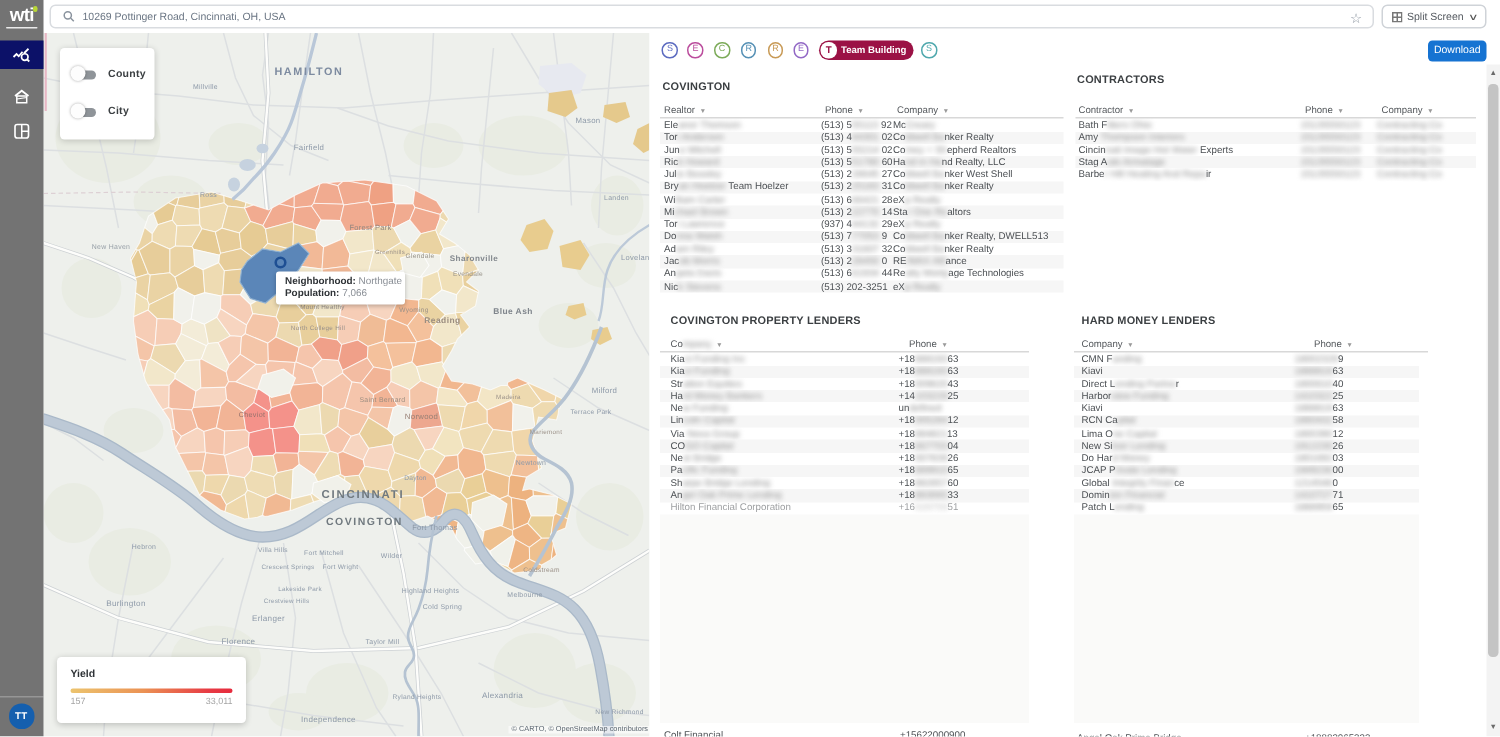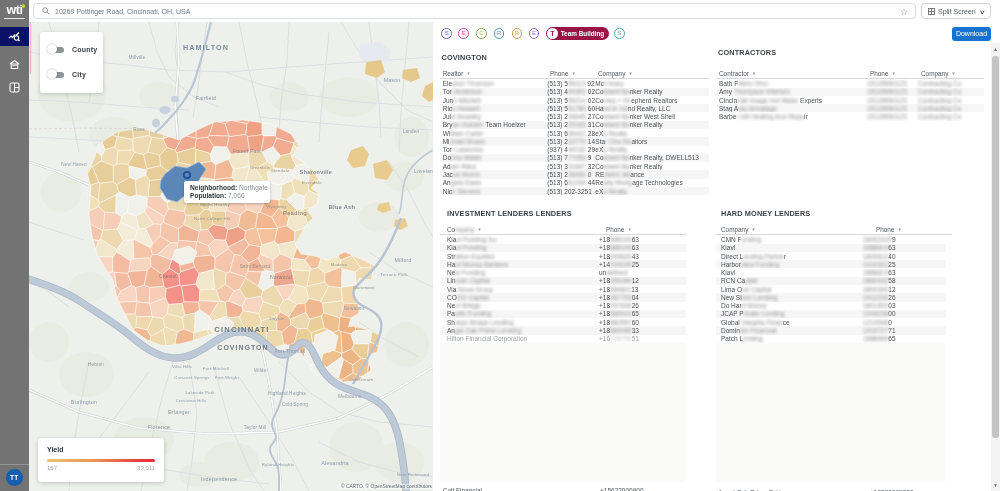--- a/index.html
+++ b/index.html
@@ -605,21 +605,21 @@
           <span class="c" style="width:150px;padding-left:2px">Stag A<span class="b">uto Armatage</span></span>
           <span class="c" style="width:51px"><span class="b">15135550123</span></span>
           <span class="c"><span class="b">Contracting Co</span></span>
         </div>
         <div class="row">
           <span class="c" style="width:150px;padding-left:2px">Barbe<span class="b">r Hill Heating And Repa</span>ir</span>
           <span class="c" style="width:51px"><span class="b">15135550123</span></span>
           <span class="c"><span class="b">Contracting Co</span></span>
         </div>
       </div>
-<div class="sect-h" style="left:14px;top:187px">INVESTMENT LENDERS LENDERS</div>
+<div class="sect-h" style="left:14px;top:187px">COVINGTON PROPERTY LENDERS</div>
 <div class="thead" style="left:14px;top:204px">
         <span>Co<span class="b">mpany</span></span>
         <span class="car">▼</span>
       </div>
 <div class="thead" style="left:173px;top:204px">
         <span>Phone</span>
         <span class="car">▼</span>
       </div>
 <div class="tline" style="left:7px;top:211.5px;width:246px"></div>
 <div class="tbl" style="left:7px;top:213.3px;width:246px">

